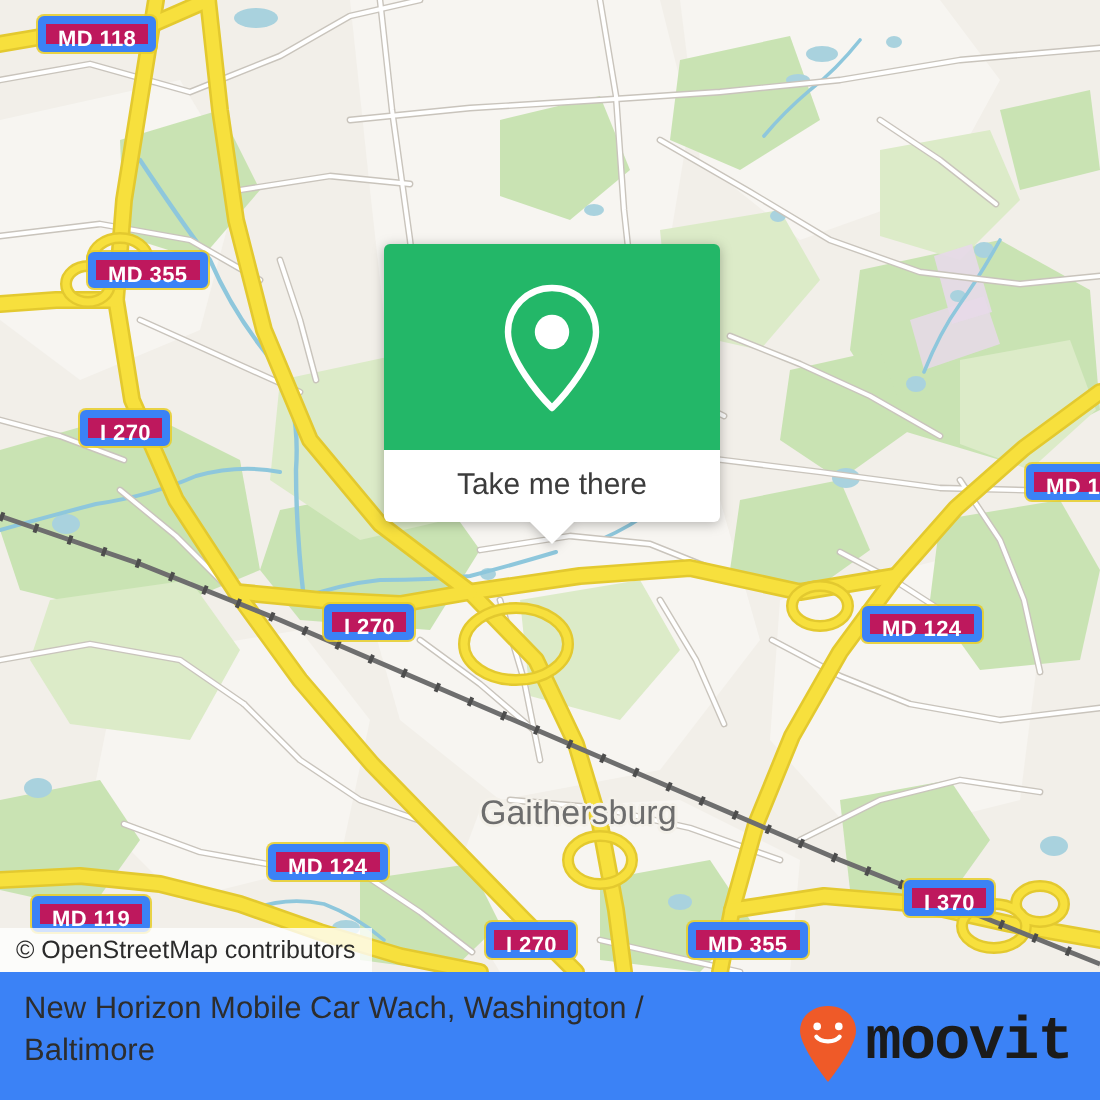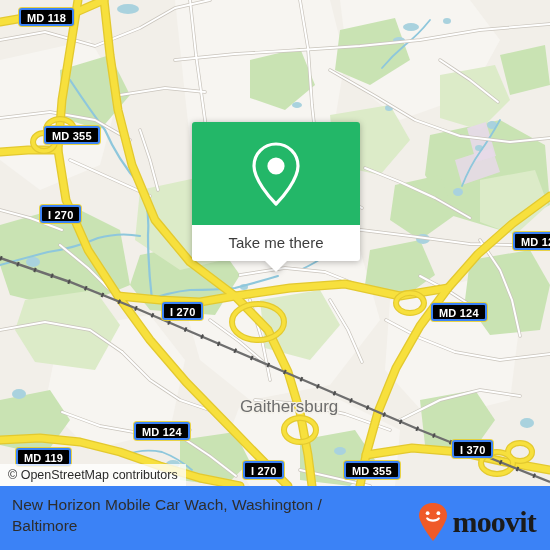--- a/index.html
+++ b/index.html
@@ -38,22 +38,22 @@
     position: absolute;
     left: 0;
     top: 0;
     display: block;
   }
 
   
   .shield {
     position: absolute;
     box-sizing: border-box;
-    background: #000000;
-    border: 2px solid #3b82f6;
+    background: #be185d;
+    border: 4px solid #3b82f6;
     border-radius: 3px;
     color: #ffffff;
     font-family: "Liberation Sans", sans-serif;
     font-weight: bold;
     font-size: 11px;
     line-height: 16px;
     height: 18px;
     padding: 0 6px;
     white-space: nowrap;
     letter-spacing: 0.2px;
@@ -170,21 +170,21 @@
     top: 16px;
     display: flex;
     align-items: center;
     gap: 2px;
   }
   #brand-mark {
     display: block;
   }
   #brand-name {
     color: #1b1b1b;
-    font-family: Liberation Serif, serif;
+    font-family: Liberation Mono, monospace;
     font-weight: bold;
     font-size: 30px;
     line-height: 30px;
     letter-spacing: -0.8px;
   }
 </style>
 </head>
 <body>
 
 <div id="app">

